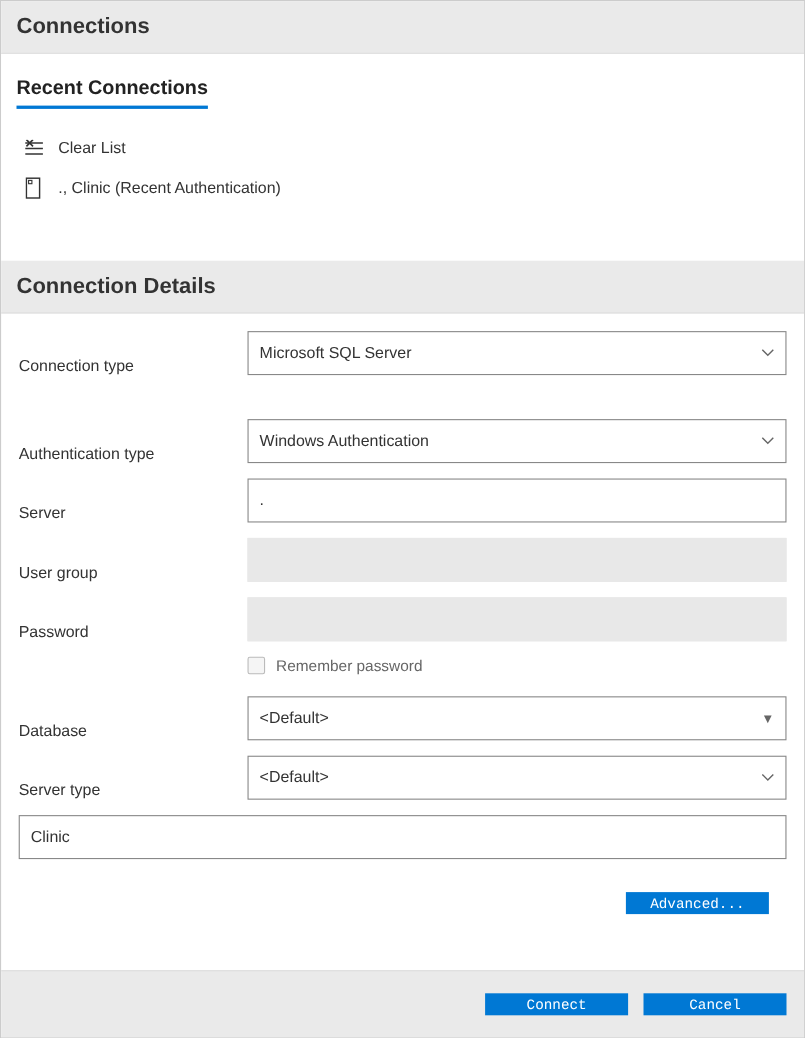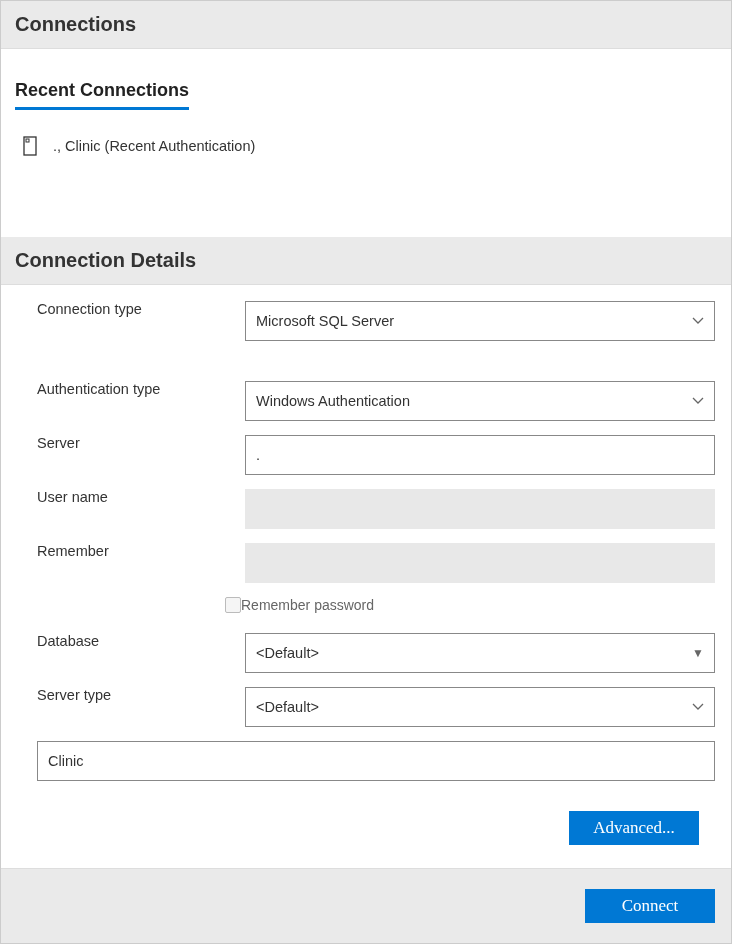--- a/index.html
+++ b/index.html
@@ -17,21 +17,21 @@
 .section-header {
   background: #eaeaea;
   padding: 12px 14px;
   font-size: 20px;
   font-weight: 600;
   color: #333;
   border-bottom: 1px solid #ddd;
 }
 .top-section {
   background: #fff;
-  padding: 15px 14px;
+  padding: 4px 14px;
   height: 188px;
 }
 .tabs {
   display: flex;
   gap: 18px;
   padding-top: 16px;
   margin-bottom: 18px;
 }
 .tab {
   font-size: 18px;
@@ -61,23 +61,22 @@
   display: flex;
   align-items: center;
   justify-content: center;
 }
 .details-body {
   padding: 16px 16px 0 16px;
   flex: 1;
 }
 .form-row {
   display: flex;
-  align-items: flex-start;
+  align-items: flex-end;
   margin-bottom: 14px;
-  margin-left: 20px;
 }
 .form-row.gap-after { margin-bottom: 40px; }
 .form-label {
   width: 208px;
   font-size: 14.5px;
   color: #333;
 }
 .form-control {
   flex: 1;
 }
@@ -101,45 +100,46 @@
   background: #e8e8e8;
   border: 1px solid #e8e8e8;
 }
 .chevron {
   font-size: 12px;
   color: #666;
 }
 .checkbox-row {
   display: flex;
   align-items: flex-start;
+  gap: 10px;
   margin-left: 208px;
   margin-bottom: 20px;
 }
 .chk {
   width: 16px;
   height: 16px;
   border: 1px solid #bbb;
   border-radius: 2px;
   background: #f5f5f5;
 }
 .btn-row-right {
   display: flex;
   justify-content: flex-end;
   padding: 16px 16px 0 0;
 }
 .btn {
   min-width: 130px;
-  height: 34px;
+  height: 20px;
   display: flex;
   align-items: center;
   justify-content: center;
-  font-size: 17px;
+  font-size: 13px;
   cursor: pointer;
   border: none;
-  font-family: Liberation Serif, serif;
+  font-family: Liberation Mono, monospace;
 }
 .btn.primary {
   background: #0078d4;
   color: #fff;
 }
 .footer {
   background: #eaeaea;
   padding: 20px 16px;
   display: flex;
   justify-content: flex-end;
@@ -151,20 +151,32 @@
 </head>
 <body>
 
 <div class="section-header">Connections</div>
 
 <div class="top-section">
   <div class="tabs">
     <div class="tab active">Recent Connections</div>
   </div>
 
+  <div class="list-row">
+    <span class="icon-box">
+      <svg width="18" height="16" viewBox="0 0 18 16">
+        <line x1="1" y1="3" x2="17" y2="3" stroke="#333" stroke-width="1.5"></line>
+        <line x1="1" y1="8" x2="17" y2="8" stroke="#333" stroke-width="1.5"></line>
+        <line x1="1" y1="13" x2="17" y2="13" stroke="#333" stroke-width="1.5"></line>
+        <line x1="2" y1="0" x2="8" y2="6" stroke="#333" stroke-width="1.5"></line>
+        <line x1="8" y1="0" x2="2" y2="6" stroke="#333" stroke-width="1.5"></line>
+      </svg>
+    </span>
+    <span class="label">Clear List</span>
+  </div>
 
   <div class="list-row">
     <span class="icon-box">
       <svg width="16" height="20" viewBox="0 0 16 20">
         <rect x="1" y="1" width="12" height="18" fill="none" stroke="#333" stroke-width="1.3"></rect>
         <rect x="3" y="3" width="3" height="3" fill="none" stroke="#333" stroke-width="1"></rect>
       </svg>
     </span>
     <span class="label">., Clinic (Recent Authentication)</span>
   </div>
@@ -203,28 +215,28 @@
   </div>
 
   <div class="form-row">
     <div class="form-label">Server</div>
     <div class="form-control">
       <input class="input" value="." style="">
     </div>
   </div>
 
   <div class="form-row">
-    <div class="form-label">User name</div>
+    <div class="form-label">User group</div>
     <div class="form-control">
       <input class="input disabled" disabled="" value="" style="">
     </div>
   </div>
 
   <div class="form-row">
-    <div class="form-label">Remember</div>
+    <div class="form-label">Password</div>
     <div class="form-control">
       <input type="password" class="input disabled" disabled="" value="" style="">
     </div>
   </div>
 
   <div class="checkbox-row">
     <div class="chk"></div>
     <span style="color:#666;">Remember password</span>
   </div>
 
@@ -258,13 +270,14 @@
     </div>
   </div>
 
   <div class="btn-row-right">
     <button class="btn primary">Advanced...</button>
   </div>
 </div>
 
 <div class="footer">
   <button class="btn primary">Connect</button>
+  <button class="btn primary">Cancel</button>
 </div>
 
 </body></html>

